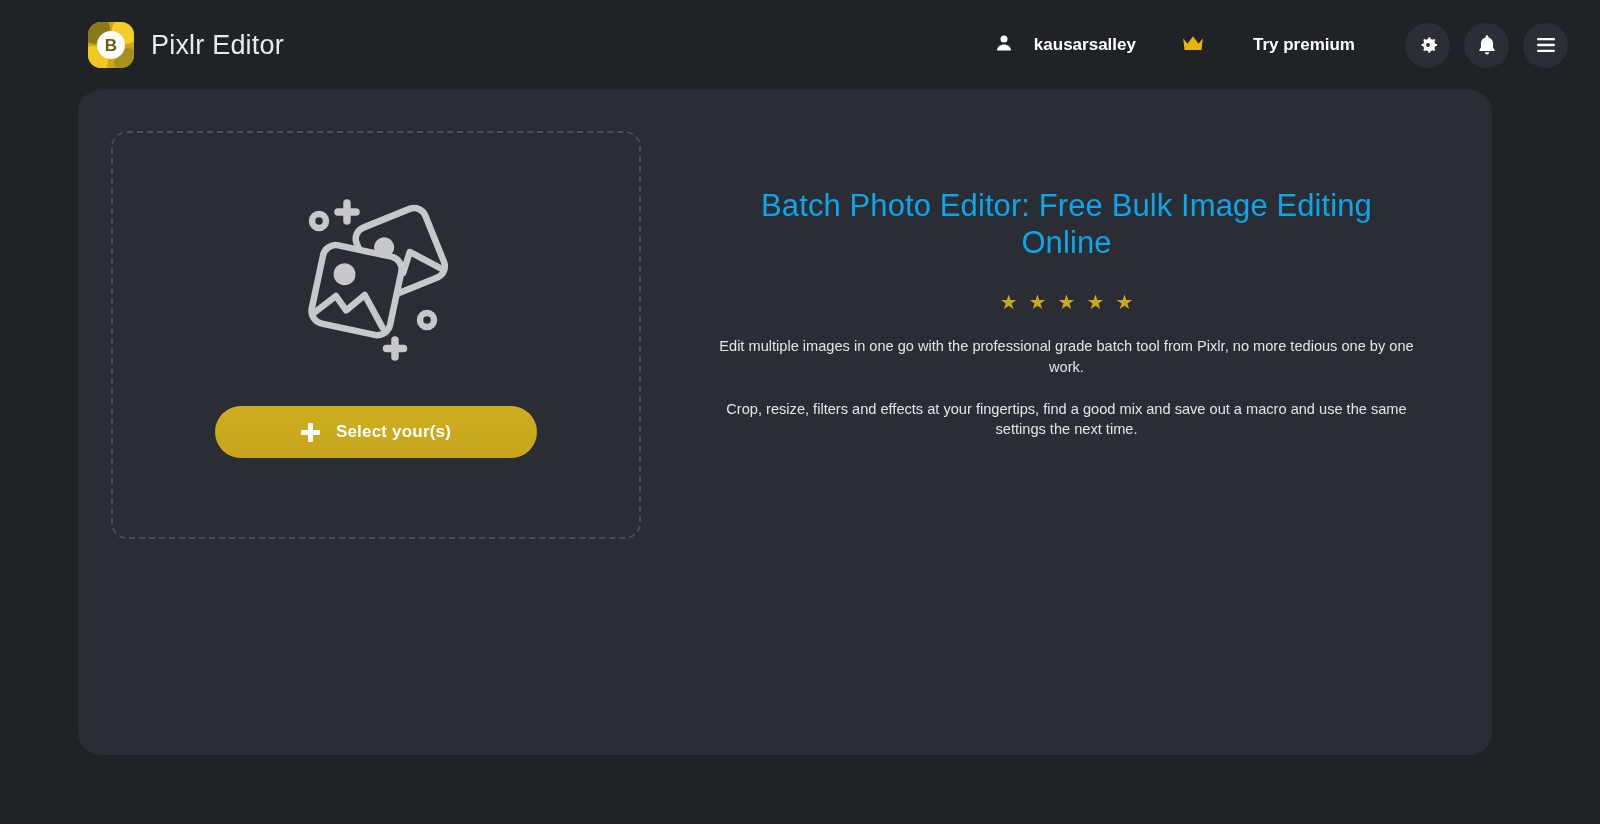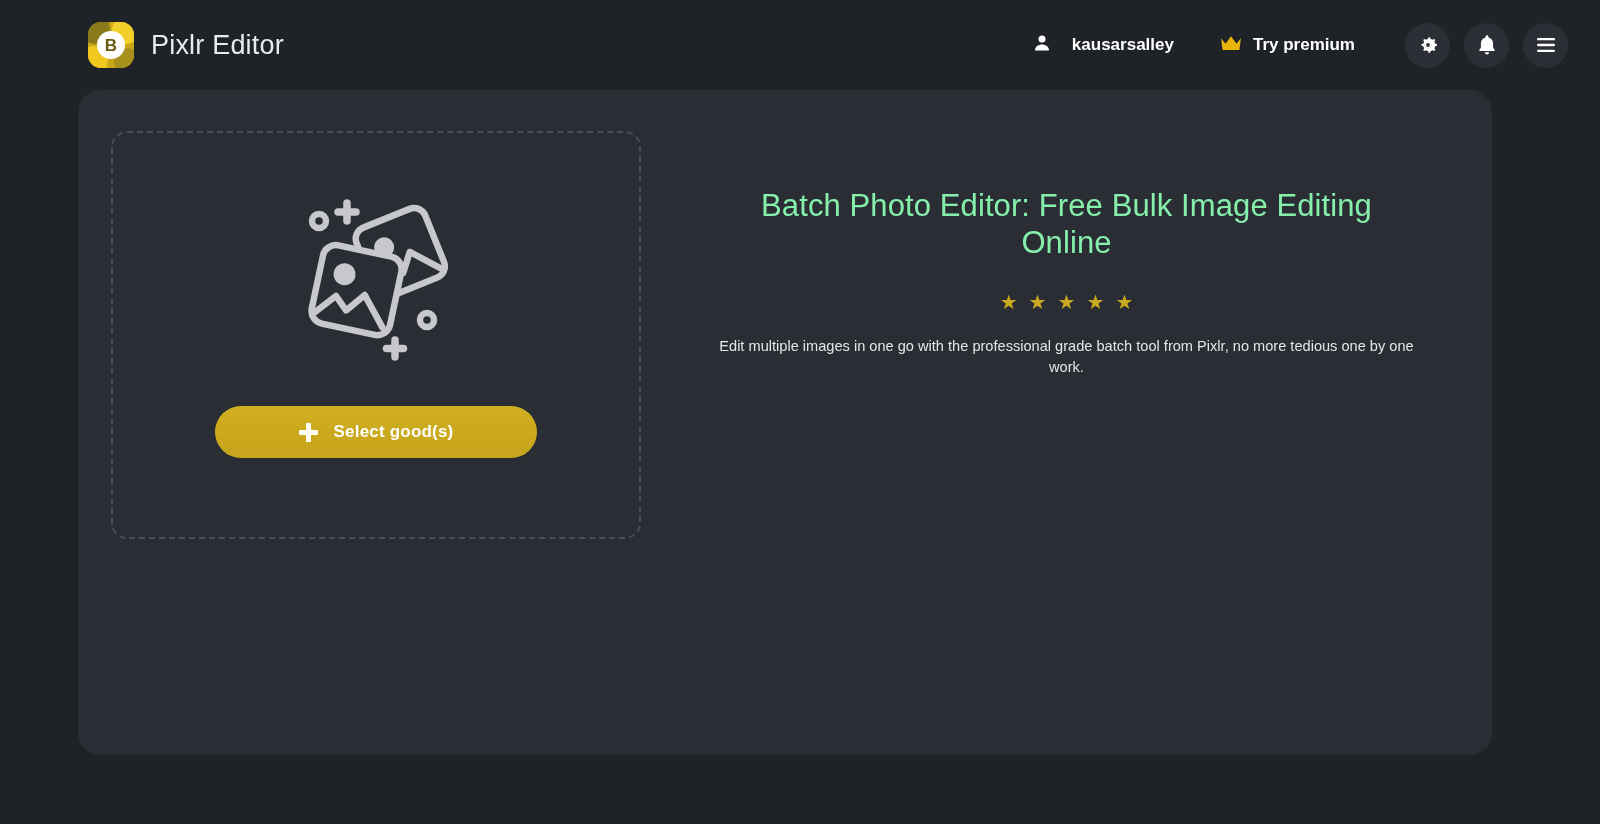--- a/index.html
+++ b/index.html
@@ -92,20 +92,21 @@
     align-items: center;
     gap: 11px;
     margin-right: 36px;
     cursor: pointer;
   }
   .premium-chip .label {
     font-size: 17px;
     font-weight: bold;
     color: #ffffff;
     white-space: nowrap;
+    margin-left: 38px;
   }
 
   .icon-btn {
     width: 45px;
     height: 45px;
     border-radius: 50%;
     background: #2b2e34;
     display: flex;
     align-items: center;
     justify-content: center;
@@ -189,21 +190,21 @@
     flex: 1;
     display: flex;
     flex-direction: column;
     align-items: center;
     padding: 57px 62px 0 62px;
   }
 
   .info-title {
     font-size: 31px;
     line-height: 1.18;
-    color: #86efac;
+    color: #0ea5e9;
     text-align: center;
     font-weight: 400;
     max-width: 700px;
     letter-spacing: 0.1px;
   }
 
   .stars {
     margin-top: 31px;
     display: flex;
     gap: 11px;
@@ -314,30 +315,31 @@
 
           <circle cx="38" cy="41" r="7"></circle>
           <path d="M66 23 v18 M57 32 h18" stroke-width="7.5"></path>
           <circle cx="146" cy="140" r="7"></circle>
           <path d="M114 160 v17 M105.5 168.5 h17" stroke-width="7.5"></path>
         </svg>
       </div>
 
       <button class="select-btn">
         <span class="plus"></span>
-        <span class="label">Select good(s)</span>
+        <span class="label">Select your(s)</span>
       </button>
     </div>
 
     <div class="info">
       <h1 class="info-title">Batch Photo Editor: Free Bulk Image Editing Online</h1>
       <div class="stars">
         <span>★</span>
         <span>★</span>
         <span>★</span>
         <span>★</span>
         <span>★</span>
       </div>
       <p class="info-para">Edit multiple images in one go with the professional grade batch tool from Pixlr, no more tedious one by one work.</p>
+      <p class="info-para">Crop, resize, filters and effects at your fingertips, find a good mix and save out a macro and use the same settings the next time.</p>
     </div>
 
   </div>
 </div>
 
 </body></html>

